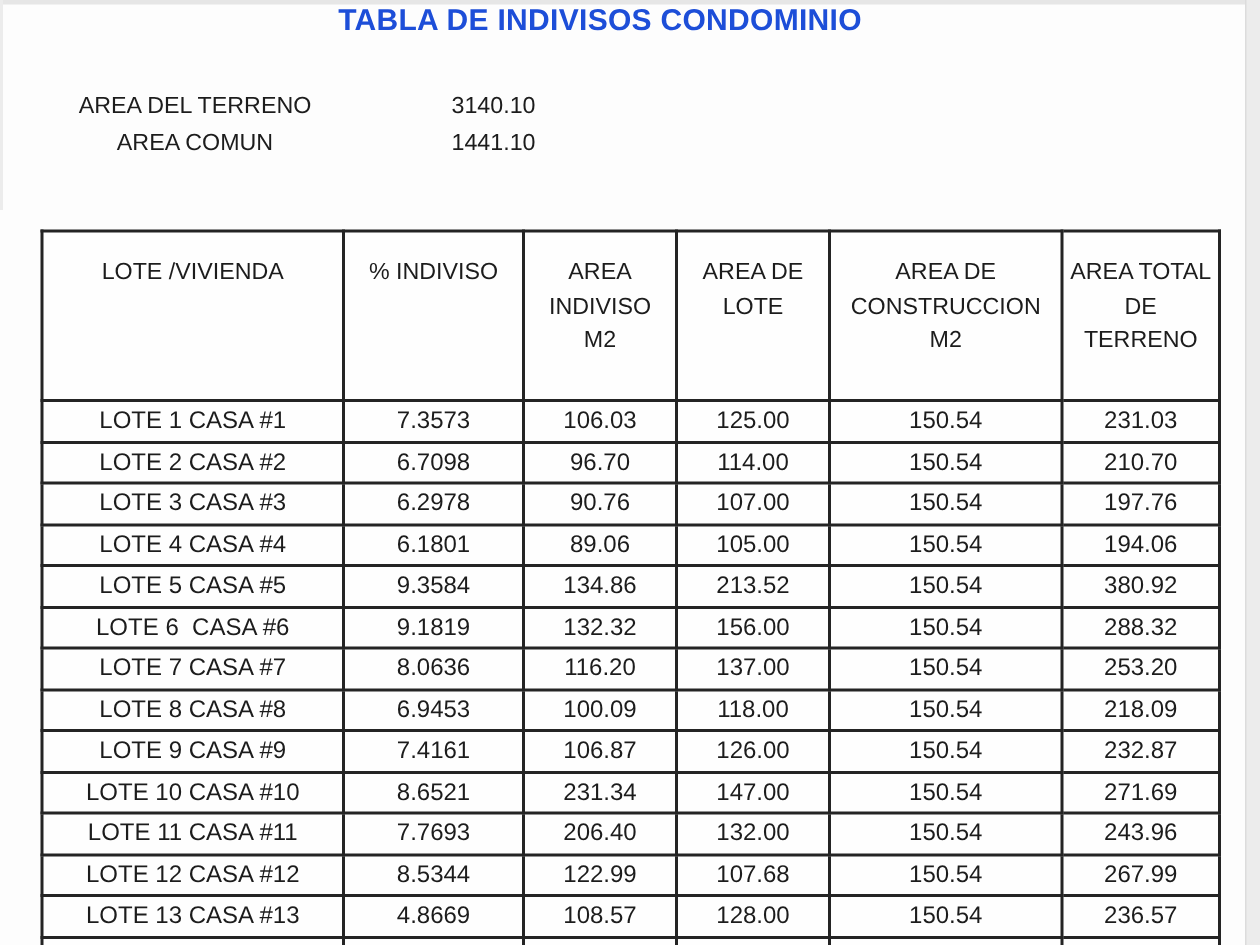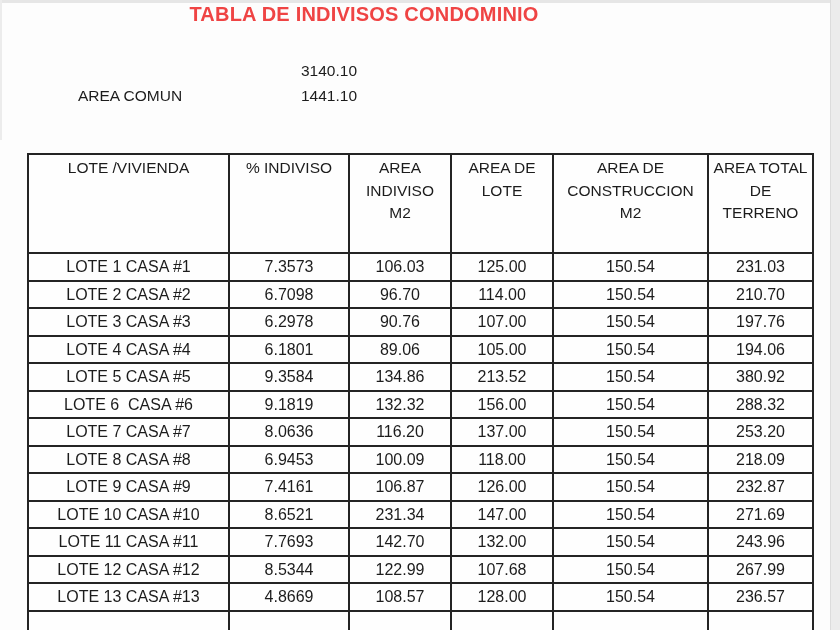--- a/index.html
+++ b/index.html
@@ -38,21 +38,22 @@
   }
 
   .doc-title {
     position: absolute;
     left: 0; top: 3px;
     width: 728px;
     text-align: center;
     font-size: 20px;
     font-weight: bold;
     letter-spacing: 0.2px;
-    color: #ef4444;
+    color: #1d4ed8;
+    padding-left: 36px;
   }
 
   .summary {
     position: absolute;
     left: 0; top: 58px;
     width: 500px;
   }
   .summary-row {
     position: relative;
     height: 25px;
@@ -86,21 +87,21 @@
     border: 2px solid #242424;
     text-align: center;
     overflow: hidden;
     padding: 0;
     font-size: 16px;
     color: #1c1c1c;
   }
   .indivisos th {
     font-weight: normal;
     vertical-align: top;
-    padding-top: 2px;
+    padding-top: 16px;
     font-size: 15.5px;
     line-height: 22.5px;
     white-space: pre-line;
     height: 95px;
   }
   .indivisos td {
     height: 25.5px;
     line-height: 25.5px;
     white-space: pre;
   }
@@ -113,20 +114,21 @@
 
 <div id="page">
   <div class="edge-top"></div>
   <div class="edge-left"></div>
   <div class="edge-right"></div>
 
   <div class="doc-title">TABLA DE INDIVISOS CONDOMINIO</div>
 
   <div class="summary">
     <div class="summary-row">
+      <span class="summary-label">AREA DEL TERRENO</span>
       <span class="summary-value">3140.10</span>
     </div>
     <div class="summary-row">
       <span class="summary-label">AREA COMUN</span>
       <span class="summary-value">1441.10</span>
     </div>
   </div>
 
   <table class="indivisos">
     <colgroup>
@@ -231,21 +233,21 @@
         <td>LOTE 10 CASA #10</td>
         <td>8.6521</td>
         <td>231.34</td>
         <td>147.00</td>
         <td>150.54</td>
         <td>271.69</td>
       </tr>
       <tr>
         <td>LOTE 11 CASA #11</td>
         <td>7.7693</td>
-        <td>142.70</td>
+        <td>206.40</td>
         <td>132.00</td>
         <td>150.54</td>
         <td>243.96</td>
       </tr>
       <tr>
         <td>LOTE 12 CASA #12</td>
         <td>8.5344</td>
         <td>122.99</td>
         <td>107.68</td>
         <td>150.54</td>

